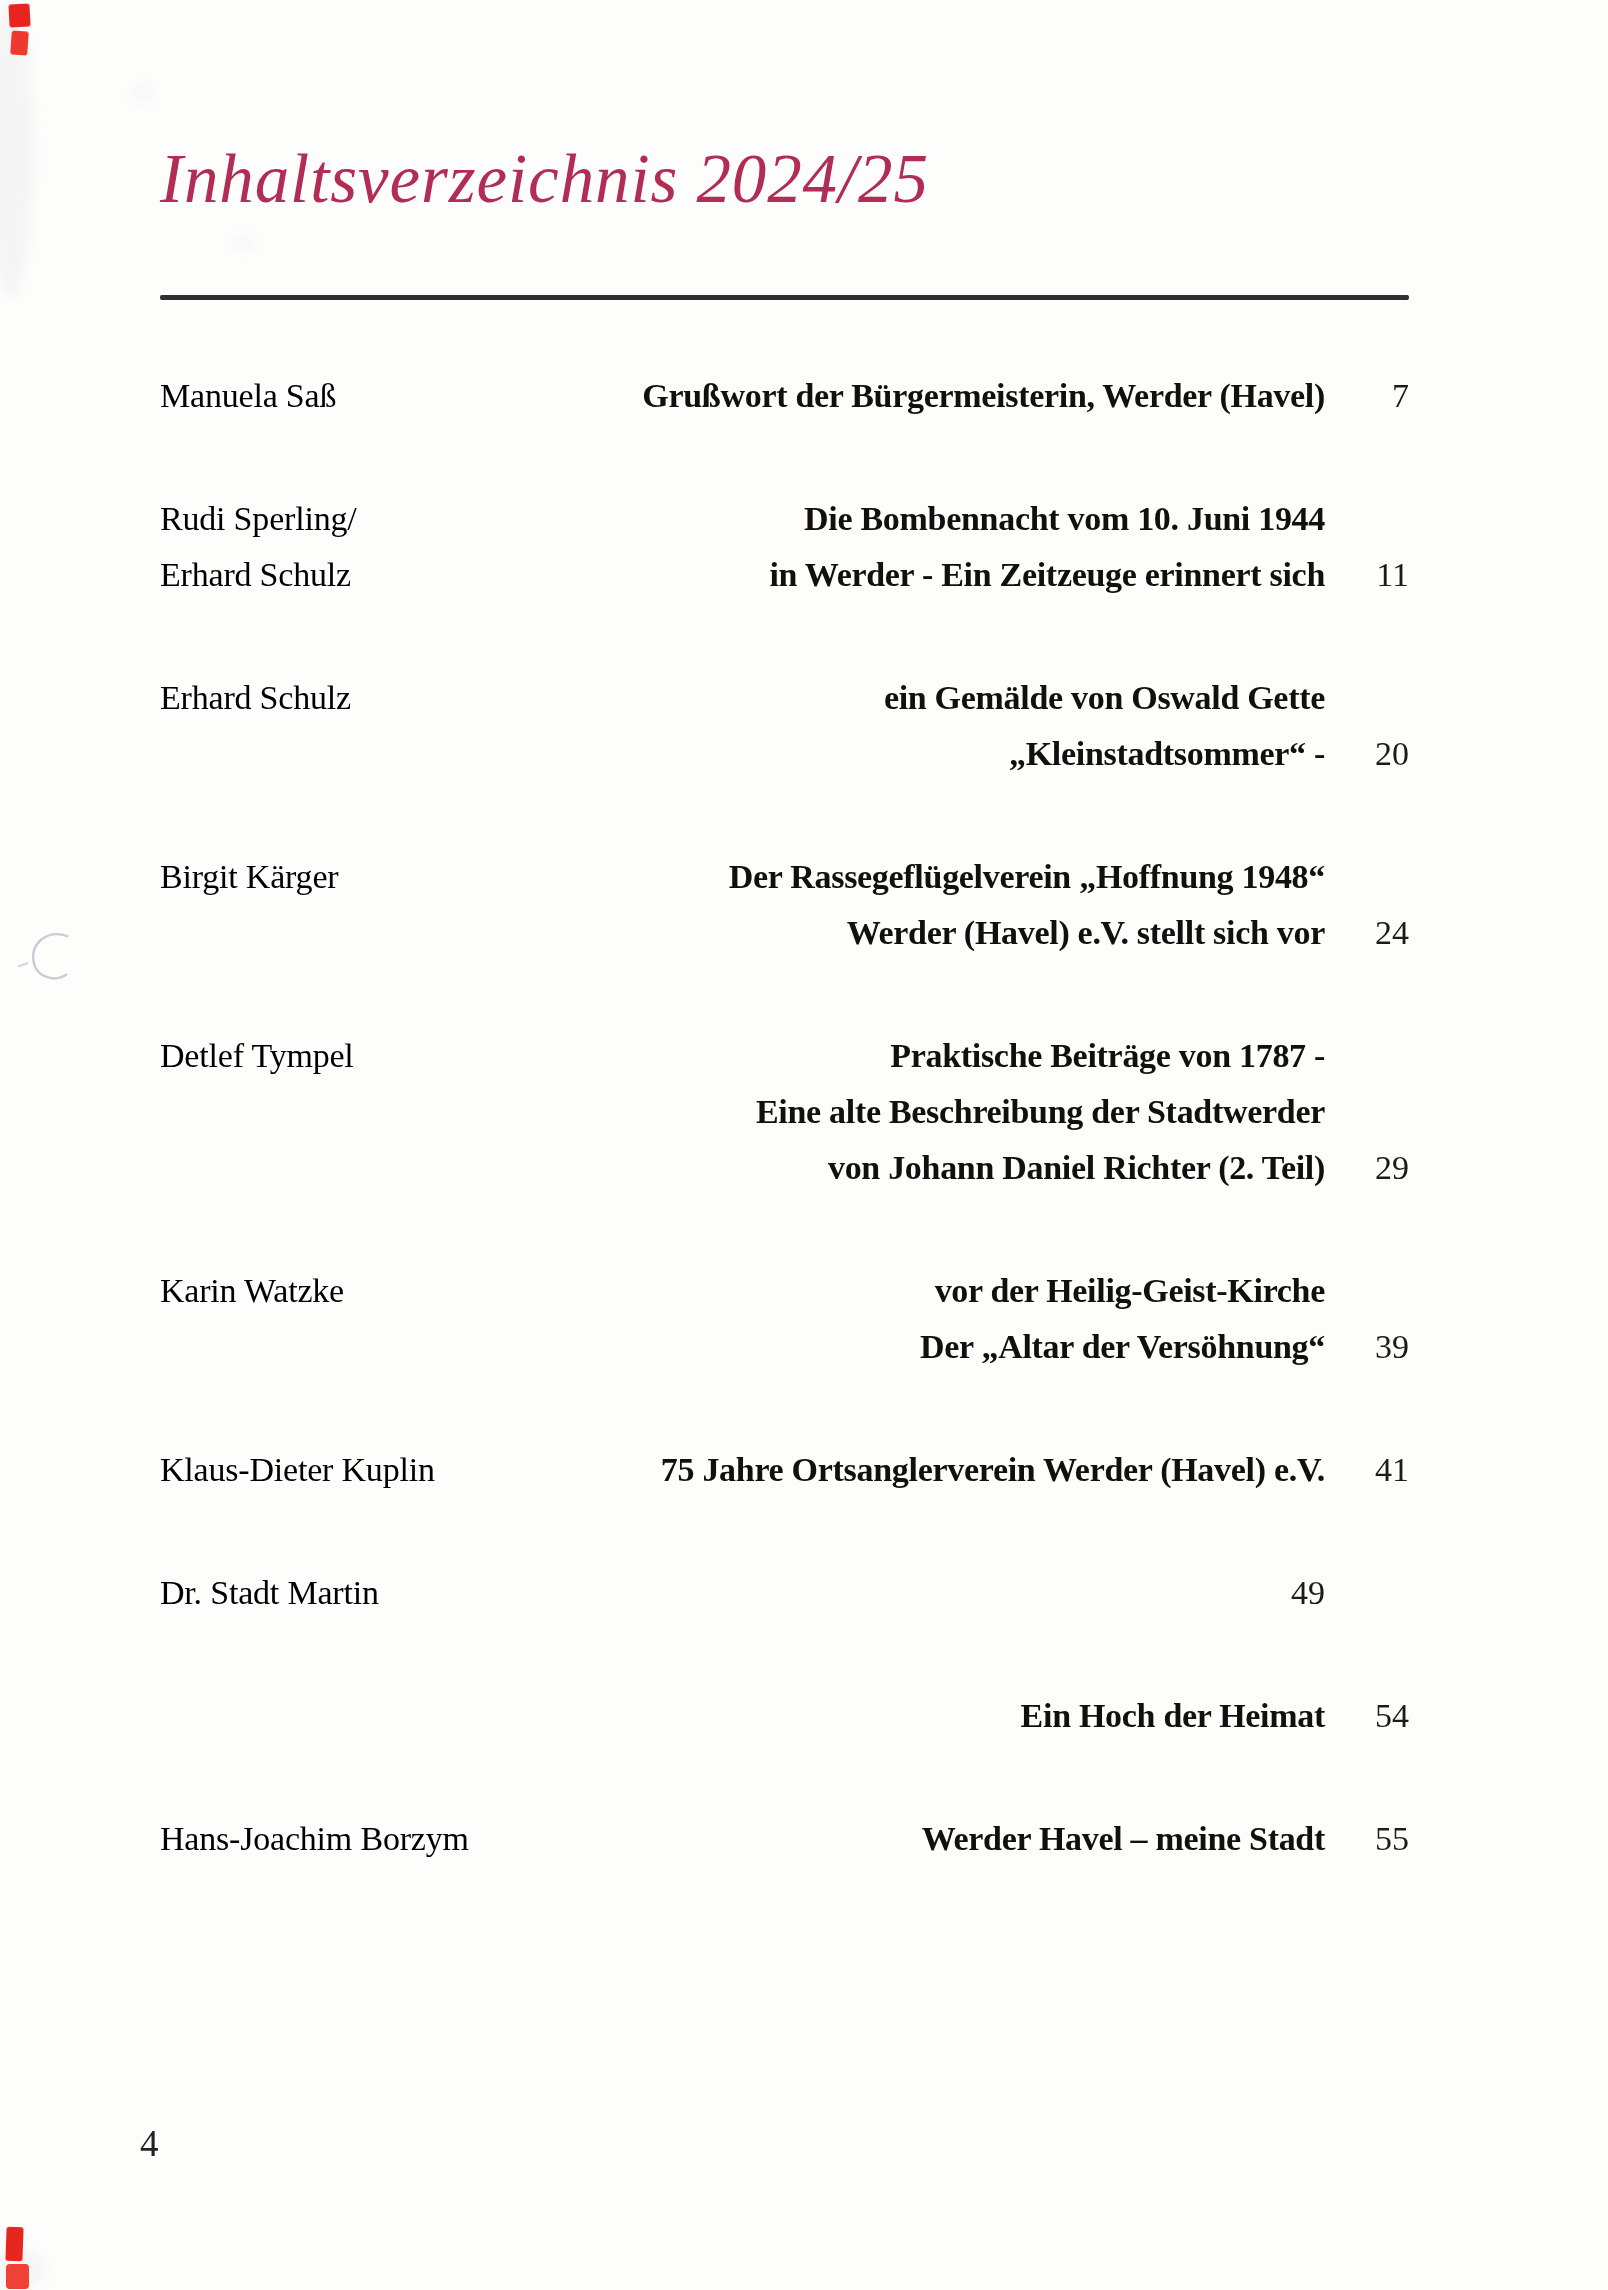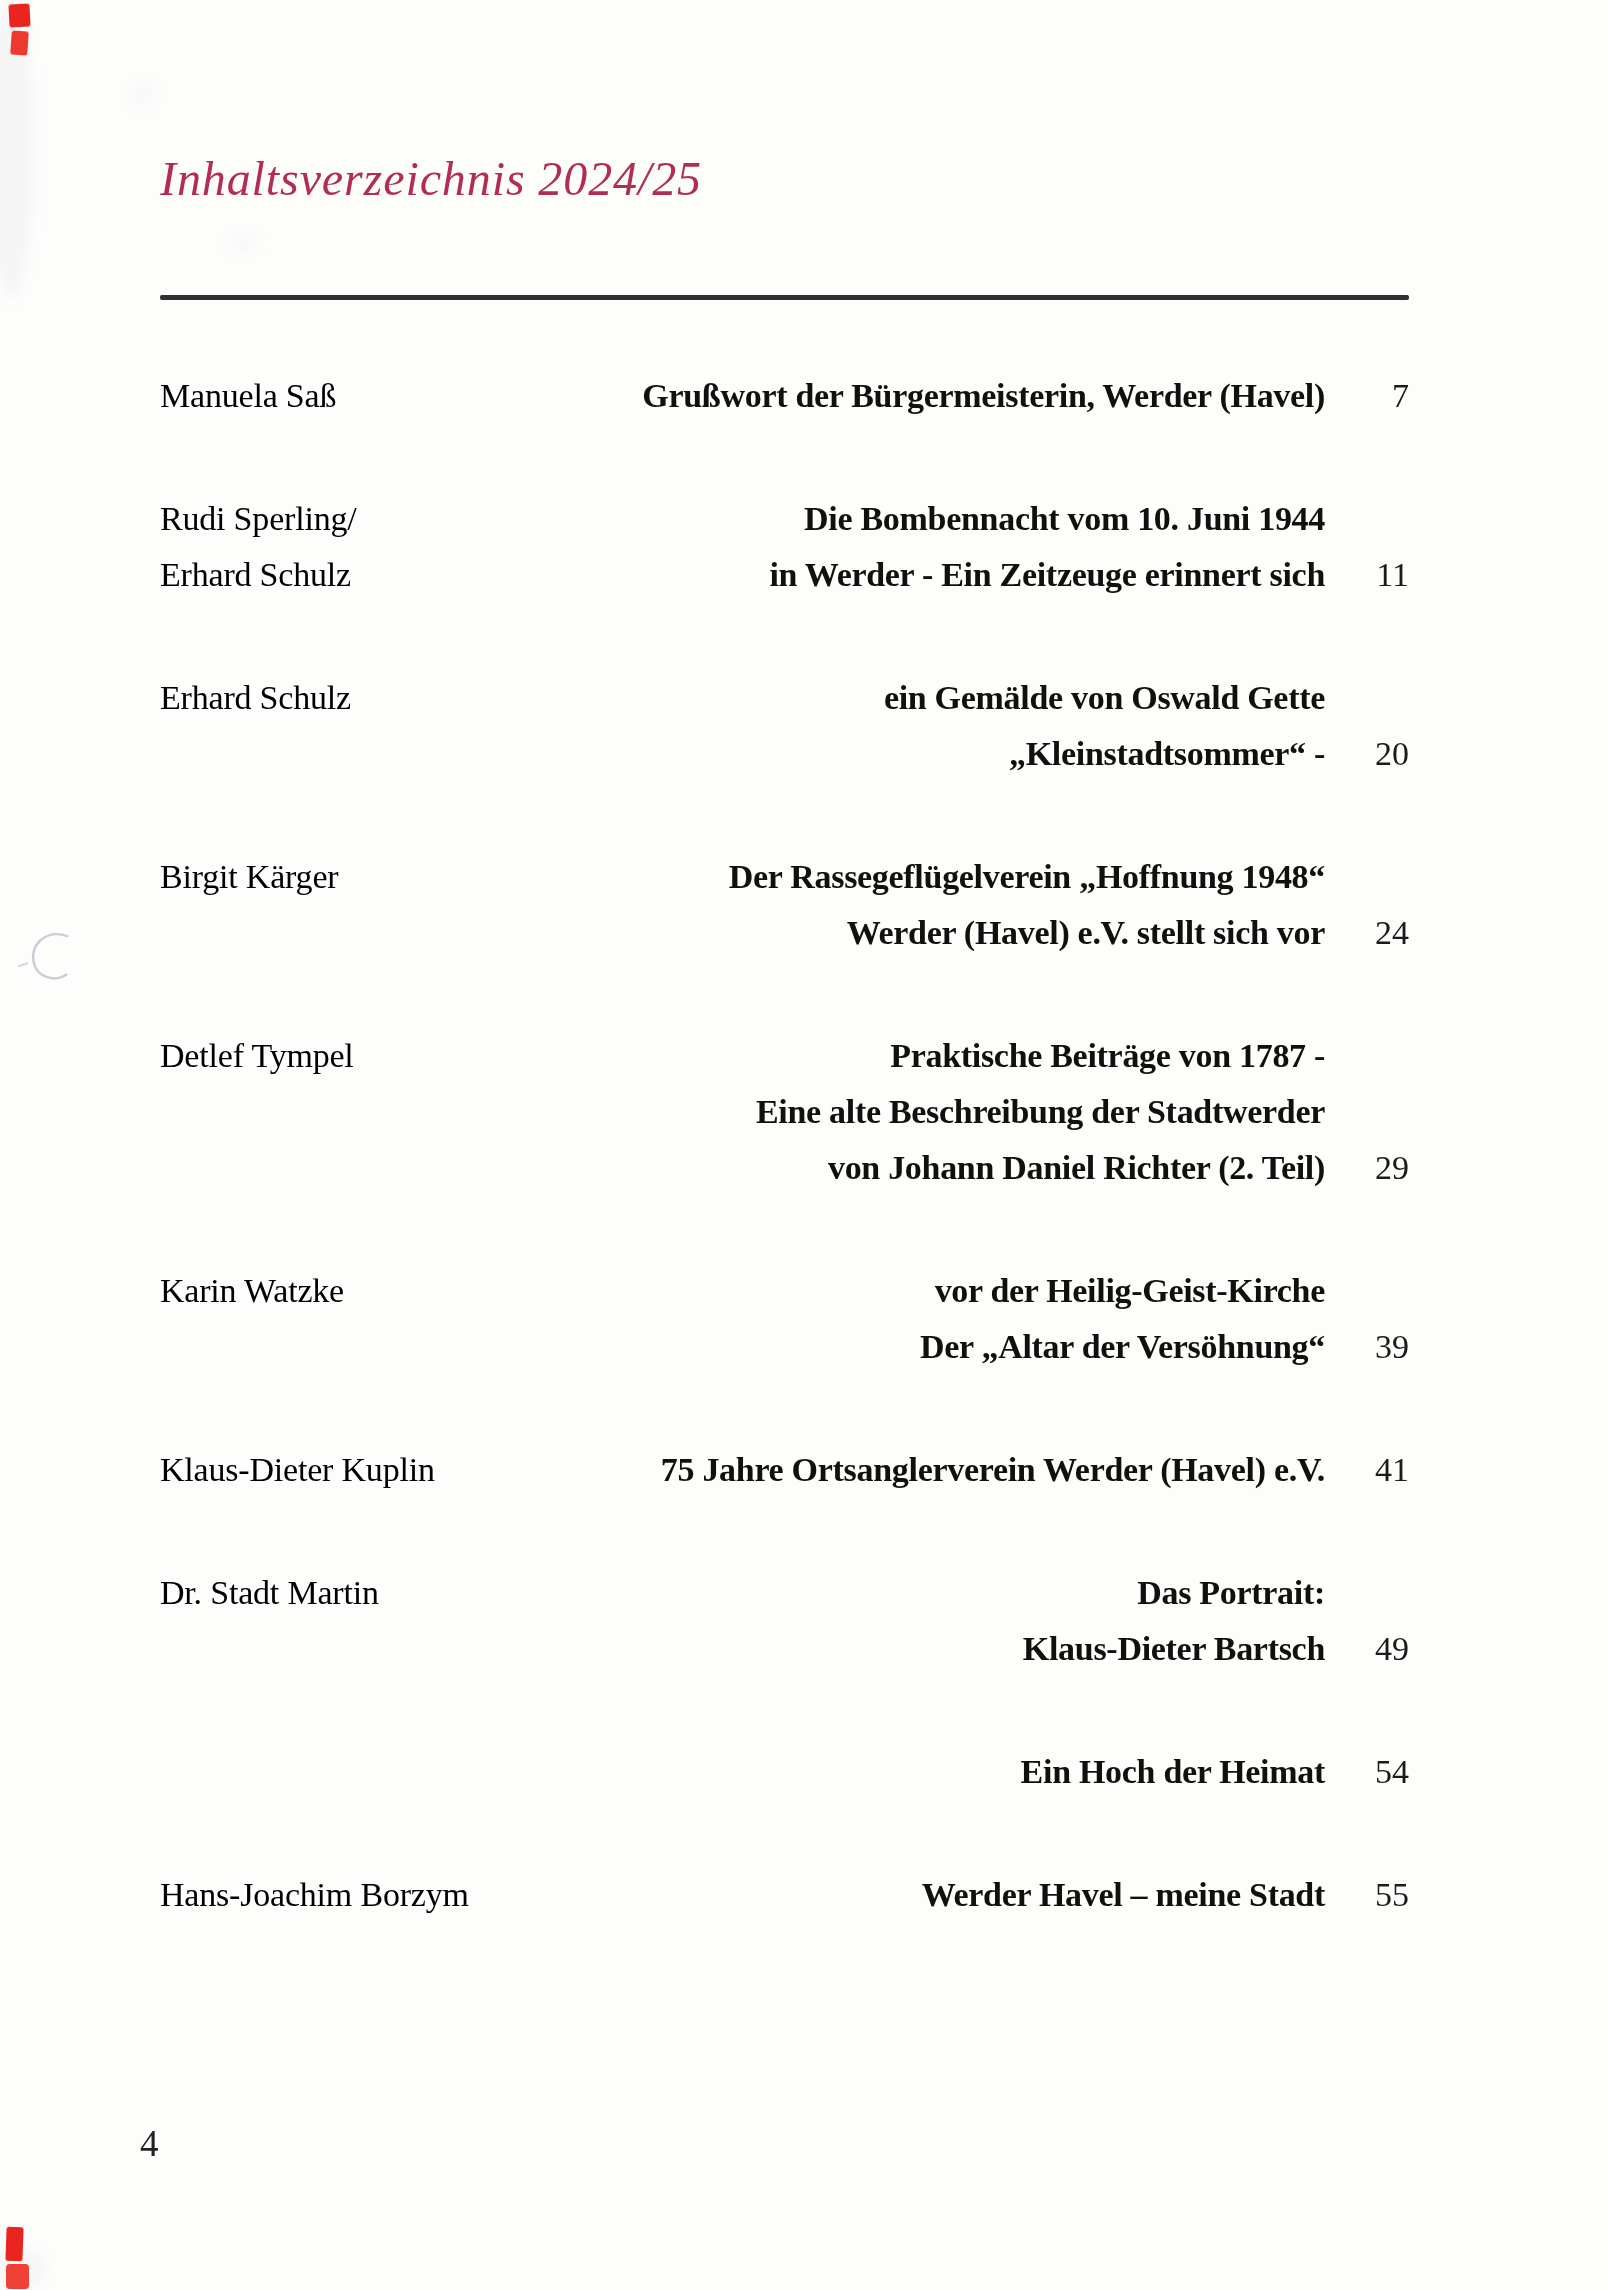--- a/index.html
+++ b/index.html
@@ -12,21 +12,21 @@
   }
   
   .smudge{position:absolute;border-radius:50%;filter:blur(5.6px);opacity:.45;background:#ececee;}
   .smudge.s1{left:-13px;top:0;width:47px;height:298px;}
   .smudge.s2{left:131px;top:82px;width:24px;height:24px;opacity:.3;}
   .smudge.s3{left:229px;top:235px;width:28px;height:17px;opacity:.3;}
   .smudge.s4{left:-9.3px;top:2247px;width:56px;height:43px;opacity:.4;}
 
   .page-title{
     position:absolute;left:160px;top:136px;margin:0;
-    font-size:48px;font-weight:500;font-style:italic;
+    font-size:69px;font-weight:500;font-style:italic;
     letter-spacing:0.9px;line-height:86px;white-space:nowrap;
     color:var(--accent,#b12d55);
   }
   .rule{
     position:absolute;left:160px;top:295px;width:1249px;height:4.7px;
     background:var(--rule,#312f30);border-radius:1.9px;
   }
   .entries{
     position:absolute;left:160px;top:368px;width:1249px;
     font-size:34px;line-height:56px;color:#1c1b1a;
@@ -143,24 +143,20 @@
         </div>
         <div class="title-col">
           <div class="title-line">75 Jahre Ortsanglerverein Werder (Havel) e.V.</div>
         </div>
         <div class="page-num">41</div>
       </div>
       <div class="toc-entry">
         <div class="author-col">
           <div class="author-line">Dr. Stadt Martin</div>
         </div>
-        <div class="title-col">
-          <div class="title-line">Das Portrait:</div>
-          <div class="title-line">Klaus-Dieter Bartsch</div>
-        </div>
         <div class="page-num">49</div>
       </div>
       <div class="toc-entry">
         <div class="author-col"></div>
         <div class="title-col">
           <div class="title-line">Ein Hoch der Heimat</div>
         </div>
         <div class="page-num">54</div>
       </div>
       <div class="toc-entry">

